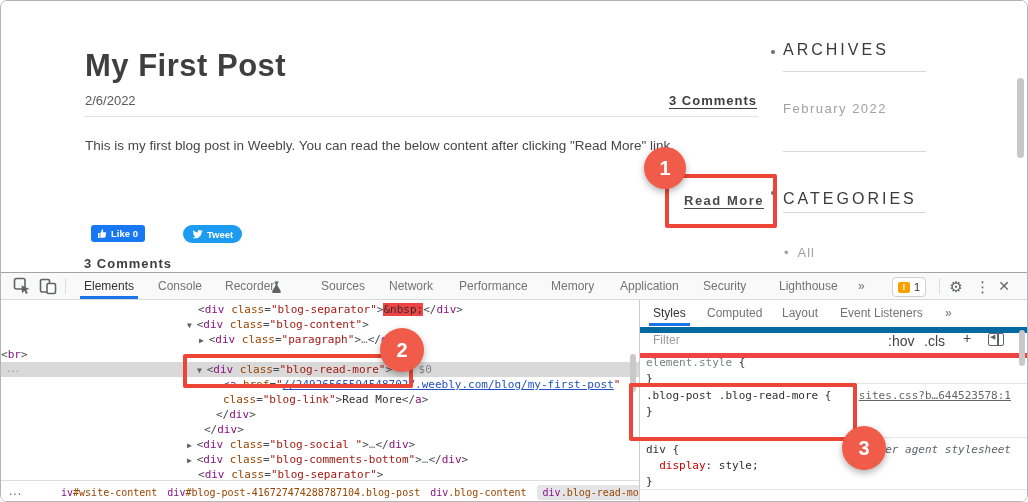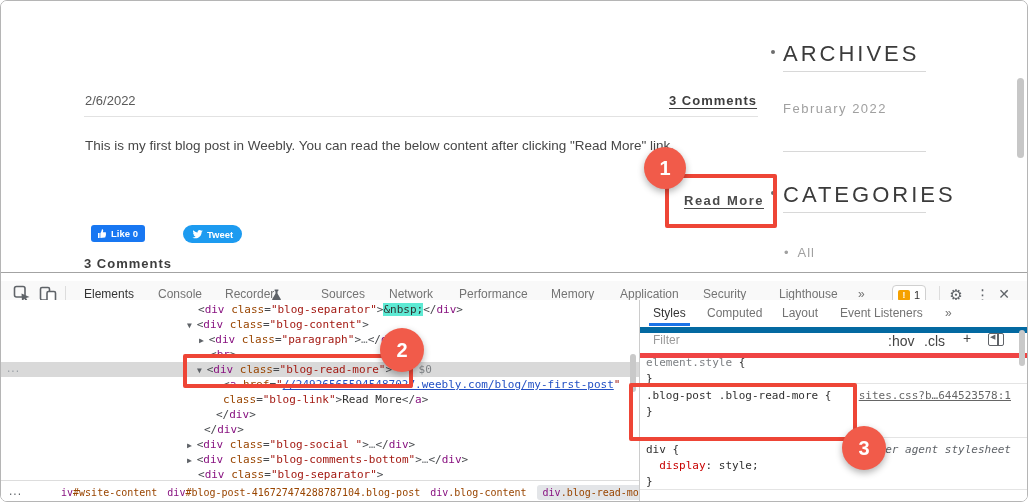--- a/index.html
+++ b/index.html
@@ -13,45 +13,45 @@
   .comments-link{position:absolute;left:668px;top:92px;font-size:13px;font-weight:bold;color:#3d3d3d;letter-spacing:1px;text-decoration:underline;text-underline-offset:3px;}
   .meta-rule{position:absolute;left:83px;top:115px;width:674px;height:1px;background:#e2e2e2;}
   .blog-paragraph{position:absolute;left:84px;top:123px;width:640px;font-size:13.5px;color:#474747;}
   .read-more{position:absolute;left:683px;top:192px;font-size:13px;font-weight:bold;color:#4a4a4a;letter-spacing:1.5px;text-decoration:underline;text-underline-offset:3px;}
   .like-btn{position:absolute;left:90px;top:224px;height:17px;padding:0 7px;background:var(--facebook-blue,#1877f2);border-radius:3px;color:#fff;font-size:9.5px;font-weight:bold;display:flex;align-items:center;gap:4px;}
   .tweet-btn{position:absolute;left:182px;top:224px;height:18px;padding:0 9px;background:var(--twitter-blue,#1d9bf0);border-radius:9px;color:#fff;font-size:9.5px;font-weight:bold;display:flex;align-items:center;gap:4px;}
   .comments-bottom{position:absolute;left:83px;top:255px;font-size:13px;font-weight:bold;color:#3d3d3d;letter-spacing:1px;border-bottom:2px solid #c9c9c9;padding-bottom:2px;}
 
   
   .sb-dot{position:absolute;width:4px;height:4px;border-radius:50%;background:#6d6d6d;}
-  .sb-head{position:absolute;left:782px;font-size:22px;color:#3b3b3b;letter-spacing:3px;}
+  .sb-head{position:absolute;left:782px;font-size:16px;color:#3b3b3b;letter-spacing:3px;}
   .sb-rule{position:absolute;left:782px;width:143px;height:1px;background:#d8d8d8;}
   .sb-link{position:absolute;left:782px;font-size:13px;color:#a0a0a0;letter-spacing:1.5px;}
   .sb-all{position:absolute;left:783px;top:244px;font-size:13px;color:#a0a0a0;letter-spacing:1px;display:flex;gap:8px;align-items:center;}
   .page-scrollbar{position:absolute;left:1016px;top:77px;width:7px;height:80px;border-radius:4px;background:#c7c7c7;}
 
   
   .devtools{position:absolute;left:0;top:271px;width:100%;height:231px;background:#fff;border-top:1px solid #a3a3a3;box-sizing:border-box;}
-  .dt-toolbar{position:absolute;left:0;top:8px;width:100%;height:27px;background:#f9f9f9;border-bottom:1px solid #d8d8d8;box-sizing:border-box;}
+  .dt-toolbar{position:absolute;left:0;top:0;width:100%;height:27px;background:#f9f9f9;border-bottom:1px solid #d8d8d8;box-sizing:border-box;}
   .dt-icon{position:absolute;top:4px;width:18px;height:18px;color:#5f6368;}
   .dt-sep{position:absolute;top:5px;width:1px;height:16px;background:#ddd;}
   .tab{position:absolute;top:0;height:26px;line-height:26px;font-size:12px;color:#737373;white-space:nowrap;}
   .tab.sel{color:#333;}
   .tab.sel::after{content:"";position:absolute;left:-4px;right:-4px;bottom:0;height:3px;background:var(--devtools-accent,#1a73e8);}
   .issues-chip{position:absolute;left:891px;top:4px;height:18px;padding:0 5px;border:1px solid #d0d0d0;border-radius:4px;display:flex;align-items:center;gap:4px;font-size:11px;color:#333;background:#fff;}
   .issues-ico{width:12px;height:11px;background:var(--issues-orange,#f5a100);border-radius:2px;color:#fff;font-size:8.5px;font-weight:bold;text-align:center;line-height:11px;}
   .tb-glyph{position:absolute;top:0;height:27px;line-height:27px;font-size:15px;color:#5f6368;text-align:center;}
 
   
   .elements-pane{position:absolute;left:0;top:27px;width:638px;height:180px;overflow:hidden;background:#fff;font-family:"DejaVu Sans Mono",monospace;font-size:11px;}
   .el-row{position:absolute;left:0;right:0;height:15px;line-height:15px;white-space:pre;}
   .el-row.sel{background:#d9d9d9;}
   .tk-p{color:#46494d;} .tk-t{color:#881280;} .tk-a{color:#994500;} .tk-v{color:#a31912;}
   .tk-l{color:#2250c4;text-decoration:underline;} .tk-x{color:#303030;} .tk-d{color:#7d8084;}
-  .tk-h{background:#5eead4;color:#303030;}
+  .tk-h{background:#ef4444;color:#303030;}
   .tk-ar{color:#5f6368;font-size:8px;}
   .hover-dots{position:absolute;left:6px;top:62px;height:15px;line-height:13px;color:#9aa0a6;font-size:12px;letter-spacing:1px;font-family:"Liberation Sans",sans-serif;}
   .el-scroll{position:absolute;left:629px;top:54px;width:6px;height:38px;border-radius:3px;background:#c9c9c9;}
 
   .v-divider{position:absolute;left:638px;top:27px;bottom:0;width:1px;background:#ccc;}
 
   
   .crumb-bar{position:absolute;left:0;top:207px;width:638px;height:24px;background:#fff;border-top:1px solid #ddd;box-sizing:border-box;overflow:hidden;}
   .crumb-lead{position:absolute;left:8px;top:0;height:23px;line-height:20px;color:#5f6368;font-size:12px;letter-spacing:1px;}
   .crumbs{position:absolute;left:60px;top:0;height:23px;display:flex;align-items:center;gap:10px;font-family:"DejaVu Sans Mono",monospace;font-size:10px;white-space:nowrap;}
@@ -80,20 +80,21 @@
   
   .ann-rect{position:absolute;border:4px solid var(--annotation-red,#ee4536);border-radius:2px;z-index:60;}
   .ann-circle{position:absolute;border-radius:50%;background:var(--annotation-circle,#f15b4a);color:#fff;font-size:20px;font-weight:bold;display:flex;align-items:center;justify-content:center;box-shadow:0 3px 7px rgba(0,0,0,.3);z-index:61;}
 </style>
 </head>
 <body>
 
 <div class="window">
 
   <section class="page">
+    <h1 class="blog-title">My First Post</h1>
     <div class="blog-date">2/6/2022</div>
     <a class="comments-link">3 Comments</a>
     <div class="meta-rule"></div>
     <p class="blog-paragraph">This is my first blog post in Weebly. You can read the below content after clicking "Read More" link.</p>
     <a class="read-more">Read More</a>
 
     <div class="like-btn">
       <span style="display:flex">
         <svg width="9" height="10" viewBox="0 0 10 11">
             <path fill="#fff" d="M0 4.5h1.8V10H0zM2.6 10V4.7c.5-.8 1.2-2 1.4-2.9.1-.6.1-1.6.9-1.6.7 0 .9.7.9 1.4 0 .6-.3 1.4-.5 2h2.9c.4 0 .8.4.8.8s-.2.7-.5.8c.3.1.5.4.5.7 0 .4-.3.7-.6.8.2.1.4.4.4.6 0 .4-.3.7-.6.8.1.1.2.3.2.5 0 .4-.4.8-.8.8z"></path>
@@ -112,21 +113,21 @@
     </div>
 
     <a class="comments-bottom">3 Comments</a>
 
     <span class="sb-dot" style="left:770px;top:49px"></span>
     <div class="sb-head" style="top:40px">ARCHIVES</div>
     <div class="sb-rule" style="top:70px"></div>
     <a class="sb-link" style="top:100px">February 2022</a>
     <div class="sb-rule" style="top:150px"></div>
     <span class="sb-dot" style="left:770px;top:190px"></span>
-    <div class="sb-head" style="top:181px">CATEGORIES</div>
+    <div class="sb-head" style="top:189px">CATEGORIES</div>
     <div class="sb-rule" style="top:211px"></div>
     <div class="sb-all">
       <span>•</span>
       <span>All</span>
     </div>
     <div class="page-scrollbar"></div>
   </section>
 
   <section class="devtools">
     <div class="dt-toolbar">
@@ -160,21 +161,21 @@
       <span class="tb-glyph" style="left:946px;width:18px">⚙</span>
       <span class="tb-glyph" style="left:974px;width:14px">⋮</span>
       <span class="tb-glyph" style="left:994px;width:18px;font-size:14px">✕</span>
     </div>
 
     <div class="elements-pane">
       <div id="el-rows">
           <div class="el-row" style="top: 2px; padding-left: 197px;"><span class="tk-p">&lt;</span><span class="tk-t">div</span><span class="tk-p"> </span><span class="tk-a">class</span><span class="tk-p">=</span><span class="tk-v">"blog-separator"</span><span class="tk-p">&gt;</span><span class="tk-h">&amp;nbsp;</span><span class="tk-p">&lt;/</span><span class="tk-t">div</span><span class="tk-p">&gt;</span></div>
           <div class="el-row" style="top: 17px; padding-left: 186px;"><span class="tk-ar">▼ </span><span class="tk-p">&lt;</span><span class="tk-t">div</span><span class="tk-p"> </span><span class="tk-a">class</span><span class="tk-p">=</span><span class="tk-v">"blog-content"</span><span class="tk-p">&gt;</span></div>
           <div class="el-row" style="top: 32px; padding-left: 198px;"><span class="tk-ar">▶ </span><span class="tk-p">&lt;</span><span class="tk-t">div</span><span class="tk-p"> </span><span class="tk-a">class</span><span class="tk-p">=</span><span class="tk-v">"paragraph"</span><span class="tk-p">&gt;</span><span class="tk-d">…</span><span class="tk-p">&lt;/</span><span class="tk-t">div</span><span class="tk-p">&gt;</span></div>
-          <div class="el-row" style="top: 47px; padding-left: 209px;"><span class="tk-p">&lt;</span><span class="tk-t">br</span><span class="tk-p">&gt;</span></div>
+          <div class="el-row" style="top: 47px; "><span class="tk-p">&lt;</span><span class="tk-t">br</span><span class="tk-p">&gt;</span></div>
           <div class="el-row sel" style="top: 62px; padding-left: 196px;"><span class="tk-ar">▼ </span><span class="tk-p">&lt;</span><span class="tk-t">div</span><span class="tk-p"> </span><span class="tk-a">class</span><span class="tk-p">=</span><span class="tk-v">"blog-read-more"</span><span class="tk-p">&gt;</span><span class="tk-d"> == $0</span></div>
           <div class="el-row" style="top: 77px; padding-left: 222px;"><span class="tk-p">&lt;</span><span class="tk-t">a</span><span class="tk-p"> </span><span class="tk-a">href</span><span class="tk-p">=</span><span class="tk-v">"</span><span class="tk-l">//249265655945487027.weebly.com/blog/my-first-post</span><span class="tk-v">"</span></div>
           <div class="el-row" style="top: 92px; padding-left: 222px;"><span class="tk-a">class</span><span class="tk-p">=</span><span class="tk-v">"blog-link"</span><span class="tk-p">&gt;</span><span class="tk-x">Read More</span><span class="tk-p">&lt;/</span><span class="tk-t">a</span><span class="tk-p">&gt;</span></div>
           <div class="el-row" style="top: 107px; padding-left: 215px;"><span class="tk-p">&lt;/</span><span class="tk-t">div</span><span class="tk-p">&gt;</span></div>
           <div class="el-row" style="top: 122px; padding-left: 203px;"><span class="tk-p">&lt;/</span><span class="tk-t">div</span><span class="tk-p">&gt;</span></div>
           <div class="el-row" style="top: 137px; padding-left: 186px;"><span class="tk-ar">▶ </span><span class="tk-p">&lt;</span><span class="tk-t">div</span><span class="tk-p"> </span><span class="tk-a">class</span><span class="tk-p">=</span><span class="tk-v">"blog-social "</span><span class="tk-p">&gt;</span><span class="tk-d">…</span><span class="tk-p">&lt;/</span><span class="tk-t">div</span><span class="tk-p">&gt;</span></div>
           <div class="el-row" style="top: 152px; padding-left: 186px;"><span class="tk-ar">▶ </span><span class="tk-p">&lt;</span><span class="tk-t">div</span><span class="tk-p"> </span><span class="tk-a">class</span><span class="tk-p">=</span><span class="tk-v">"blog-comments-bottom"</span><span class="tk-p">&gt;</span><span class="tk-d">…</span><span class="tk-p">&lt;/</span><span class="tk-t">div</span><span class="tk-p">&gt;</span></div>
           <div class="el-row" style="top: 167px; padding-left: 197px;"><span class="tk-p">&lt;</span><span class="tk-t">div</span><span class="tk-p"> </span><span class="tk-a">class</span><span class="tk-p">=</span><span class="tk-v">"blog-separator"</span><span class="tk-p">&gt;</span></div>
         </div>
       <span class="hover-dots">...</span>

